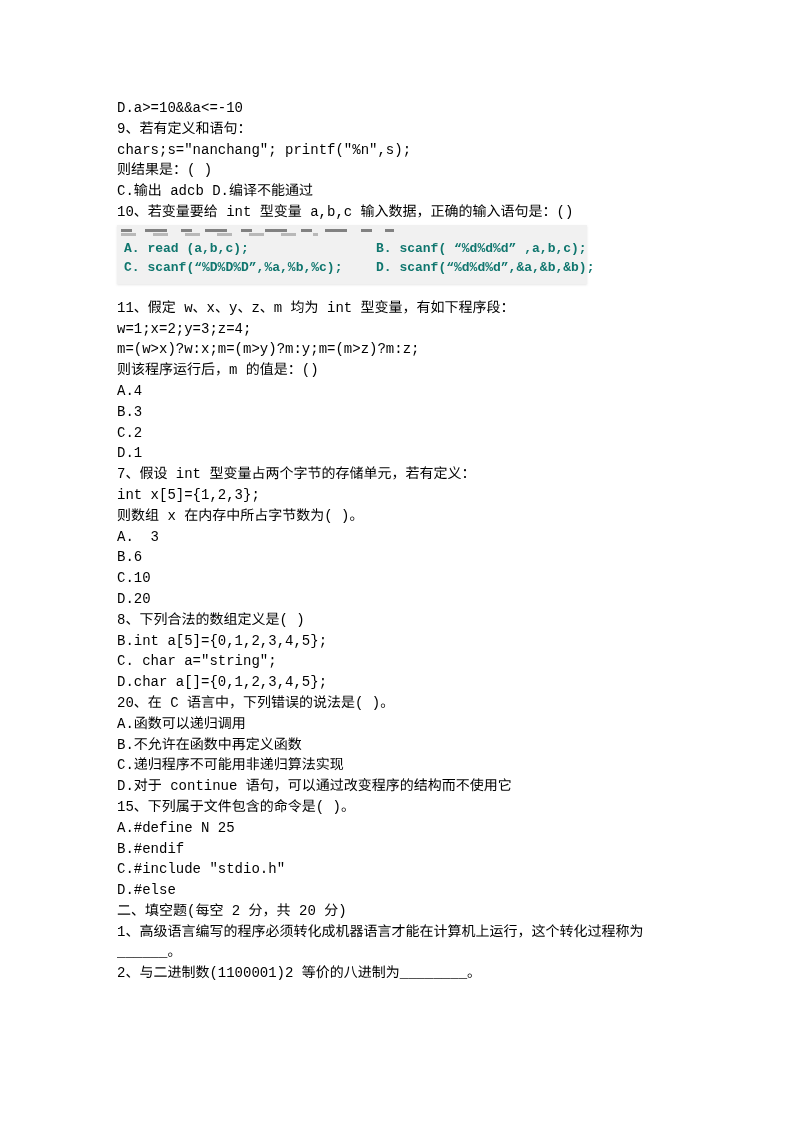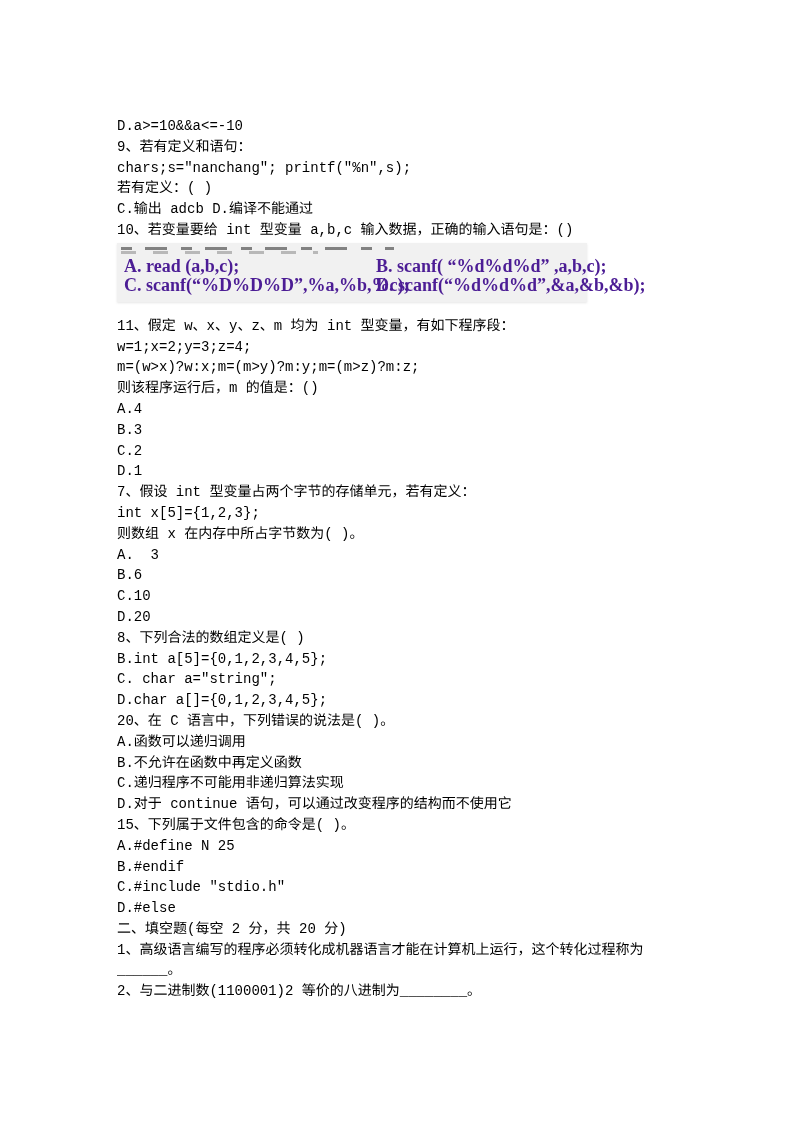--- a/index.html
+++ b/index.html
@@ -10,21 +10,21 @@
   .page {
     position: relative;
     width: 794px;
     height: 1123px;
     background: #ffffff;
     overflow: hidden;
   }
   .content {
     position: absolute;
     left: 117px;
-    top: 116px;
+    top: 98px;
     width: 620px;
   }
   .line {
     white-space: pre;
     font-family: "Liberation Mono", "DejaVu Sans Mono", monospace;
     font-size: 14px;
     line-height: 20.8px;
     min-height: 20.8px;
     color: #000000;
     letter-spacing: 0px;
@@ -52,37 +52,37 @@
   .clip-row-light {
     width: 42%;
     margin: 1px 0 0 4px;
     background: repeating-linear-gradient(90deg,
       #b8b8b8 0 15px, rgba(0,0,0,0) 15px 32px);
   }
   .q10-grid {
     display: grid;
     grid-template-columns: 252px 1fr;
     padding: 3px 6px 6px 7px;
-    font-family: Liberation Serif, serif;
-    font-size: 18px;
+    font-family: Liberation Mono, monospace;
+    font-size: 13px;
     line-height: 19.5px;
     font-weight: 600;
-    color: #4c1d95;
+    color: #0f766e;
     white-space: pre;
   }
 </style>
 </head>
 <body>
 
 <div class="page">
   <div class="content" id="doc-content">
       <div class="line">D.a&gt;=10&amp;&amp;a&lt;=-10</div>
       <div class="line">9、若有定义和语句：</div>
       <div class="line">chars;s=″nanchang″; printf(″%n″,s);</div>
-      <div class="line">若有定义：( )</div>
+      <div class="line">则结果是：( )</div>
       <div class="line">C.输出 adcb D.编译不能通过</div>
       <div class="line">10、若变量要给 int 型变量 a,b,c 输入数据，正确的输入语句是：()</div>
       <div class="q10-image">
         <div class="clip-row clip-row-dark"></div>
         <div class="clip-row clip-row-light"></div>
         <div class="q10-grid"><div class="q10-opt">A. read (a,b,c);</div><div class="q10-opt">B. scanf( “%d%d%d” ,a,b,c);</div><div class="q10-opt">C. scanf(“%D%D%D”,%a,%b,%c);</div><div class="q10-opt">D. scanf(“%d%d%d”,&amp;a,&amp;b,&amp;b);</div></div>
       </div>
       <div class="line">11、假定 w、x、y、z、m 均为 int 型变量，有如下程序段：</div>
       <div class="line">w=1;x=2;y=3;z=4;</div>
       <div class="line">m=(w&gt;x)?w:x;m=(m&gt;y)?m:y;m=(m&gt;z)?m:z;</div>

